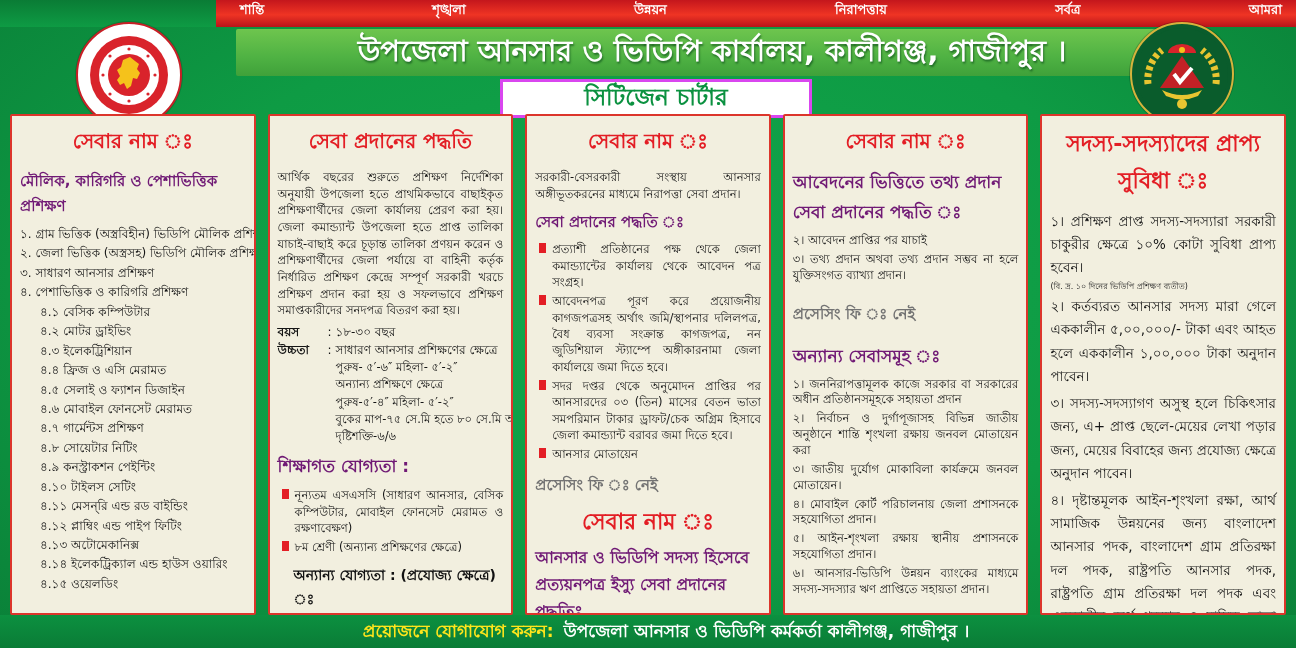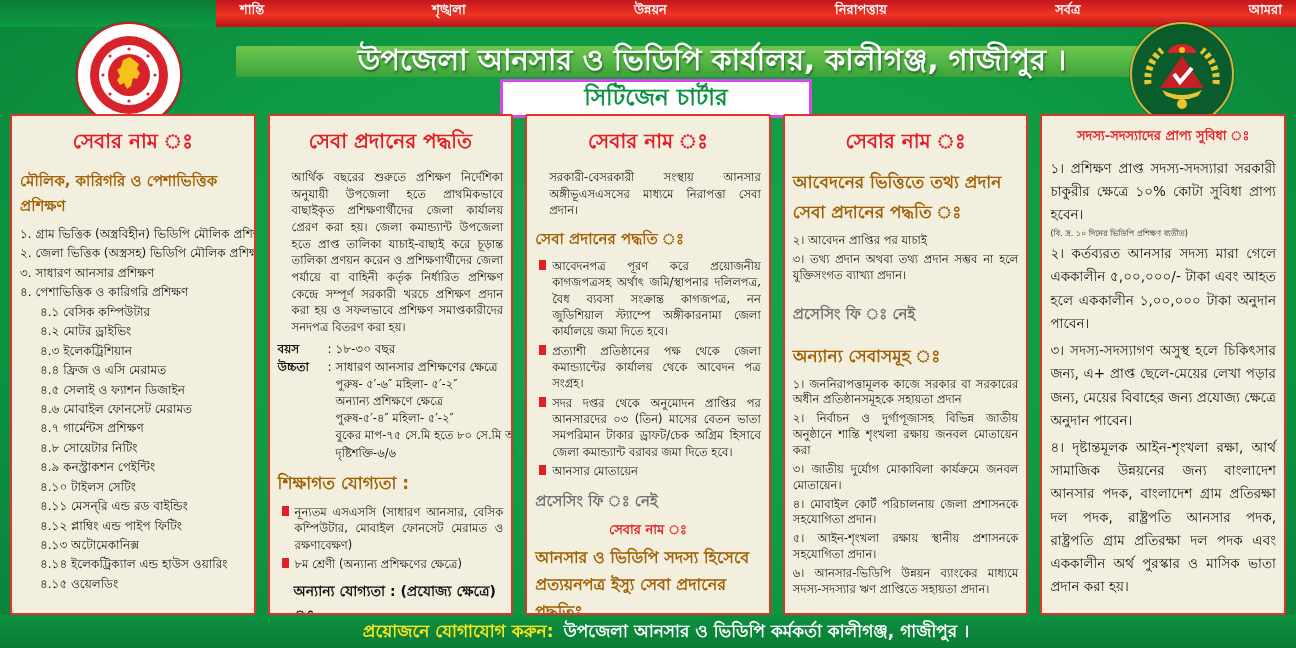--- a/index.html
+++ b/index.html
@@ -11,21 +11,21 @@
   }
   
   .top-strip{position:absolute;top:0;left:0;right:0;height:27px;
     background:linear-gradient(180deg,#c4161c 0%,#ef3424 55%,#b8141a 100%);}
   .top-strip-corner{position:absolute;top:0;left:0;width:216px;height:27px;
     background:linear-gradient(180deg,#0a7c35,#0e9b44);}
   .motto{position:absolute;top:0;left:240px;right:14px;height:21px;
     display:flex;justify-content:space-between;align-items:center;}
   .motto span{color:#ffffff;font-weight:bold;font-size:13px;white-space:nowrap;}
   
-  .title-band{position:absolute;left:236px;top:46px;width:952px;height:31px;
+  .title-band{position:absolute;left:236px;top:29px;width:952px;height:47px;
     background:linear-gradient(180deg,#6ec54e 0%,#4fb243 60%,#3fa13a 100%);
     display:flex;align-items:center;justify-content:center;border-radius:2px;}
   .title-band .title{color:#ffffff;font-weight:bold;font-size:29px;
     text-shadow:1px 2px 2px rgba(0,60,20,.55);white-space:nowrap;}
   .subtitle-box{position:absolute;left:500px;top:79px;width:306px;height:33px;
     background:#ffffff;border:3px solid #d946ef;
     display:flex;align-items:center;justify-content:center;}
   .subtitle-box .subtitle{color:#0b9140;font-weight:bold;font-size:23px;white-space:nowrap;}
   
   .logo{position:absolute;border-radius:50%;}
@@ -37,25 +37,25 @@
   .logo-right{right:62px;top:22px;width:100px;height:100px;background:#0a5c2c;
     border:2px solid #d6b33c;display:flex;align-items:center;justify-content:center;
     box-shadow:0 0 0 1px rgba(0,0,0,.2);}
   
   .cols{position:absolute;left:10px;right:10px;top:114px;bottom:33px;
     display:flex;gap:12px;}
   .card{flex:1 1 0;background:#f2efdf;border:2px solid #dc352b;border-radius:2px;
     padding:4px 8px 6px 8px;overflow:hidden;color:#151515;}
   .hdr-red{color:#e31e25;font-weight:bold;text-align:center;
     font-size:20px;margin:6px 0 10px 0;}
-  .hdr-red.small{font-size:13px;}
-  .hdr-blue{color:#a16207;font-weight:bold;font-size:15px;margin:8px 0 6px 0;}
+  .hdr-red.small{font-size:22px;}
+  .hdr-blue{color:#701a75;font-weight:bold;font-size:15px;margin:8px 0 6px 0;}
   .hdr-black{color:#111;font-weight:bold;font-size:14px;margin:8px 0 5px 16px;}
   .fee{color:#737373;font-weight:bold;font-size:15px;margin:10px 0 6px 0;}
-  .para{font-size:11.5px;line-height:1.45;text-align:justify;margin:0 0 4px 14px;}
+  .para{font-size:11.5px;line-height:1.45;text-align:justify;margin:0 0 4px 0;}
   .line{font-size:12px;line-height:1.62;white-space:nowrap;}
   .subline{padding-left:20px;}
   .num .line{white-space:normal;line-height:1.38;margin-bottom:3px;font-size:11.5px;text-align:justify;}
   .kv{display:flex;font-size:12px;line-height:1.5;}
   .kv .k{font-weight:bold;min-width:50px;flex:0 0 auto;}
   .indent .line{padding-left:58px;font-size:11.5px;line-height:1.5;}
   .bullets .b-item{display:flex;font-size:11.5px;line-height:1.42;margin-bottom:3px;text-align:justify;}
   .sq{flex:0 0 auto;width:7px;height:10px;background:#e31e25;margin:2px 6px 0 4px;}
   .benefit .line{white-space:normal;font-size:13.5px;line-height:1.72;text-align:justify;margin-bottom:4px;}
   .note{font-size:8px;line-height:1.2;margin:-2px 0 4px 0;color:#222;}
@@ -196,31 +196,31 @@
         </div>
         <div class="b-item">
           <span class="sq"></span>
           <span>জাতীয় পরিচয়পত্র থাকতে হবে।</span>
         </div>
       </div>
   </div>
 
   <div class="card">
     <div class="hdr-red">সেবার নাম ঃ</div>
-    <p class="para">সরকারী-বেসরকারী সংস্থায় আনসার অঙ্গীভূএসএসসের মাধ্যমে নিরাপত্তা সেবা প্রদান।</p>
+    <p class="para">সরকারী-বেসরকারী সংস্থায় আনসার অঙ্গীভূতকরনের মাধ্যমে নিরাপত্তা সেবা প্রদান।</p>
     <div class="hdr-blue">সেবা প্রদানের পদ্ধতি ঃ</div>
     <div class="bullets">
 
     <div class="b-item">
           <span class="sq"></span>
+          <span>প্রত্যাশী প্রতিষ্ঠানের পক্ষ থেকে জেলা কমান্ড্যান্টের কার্যালয় থেকে আবেদন পত্র সংগ্রহ।</span>
+        </div>
+        <div class="b-item">
+          <span class="sq"></span>
           <span>আবেদনপত্র পূরণ করে প্রয়োজনীয় কাগজপত্রসহ অর্থাৎ জমি/স্থাপনার দলিলপত্র, বৈধ ব্যবসা সংক্রান্ত কাগজপত্র, নন জুডিশিয়াল স্ট্যাম্পে অঙ্গীকারনামা জেলা কার্যালয়ে জমা দিতে হবে।</span>
-        </div>
-        <div class="b-item">
-          <span class="sq"></span>
-          <span>প্রত্যাশী প্রতিষ্ঠানের পক্ষ থেকে জেলা কমান্ড্যান্টের কার্যালয় থেকে আবেদন পত্র সংগ্রহ।</span>
         </div>
         <div class="b-item">
           <span class="sq"></span>
           <span>সদর দপ্তর থেকে অনুমোদন প্রাপ্তির পর আনসারদের ০৩ (তিন) মাসের বেতন ভাতা সমপরিমান টাকার ড্রাফট/চেক অগ্রিম হিসাবে জেলা কমান্ড্যান্ট বরাবর জমা দিতে হবে।</span>
         </div>
         <div class="b-item">
           <span class="sq"></span>
           <span>আনসার মোতায়েন</span>
         </div>
       </div>

